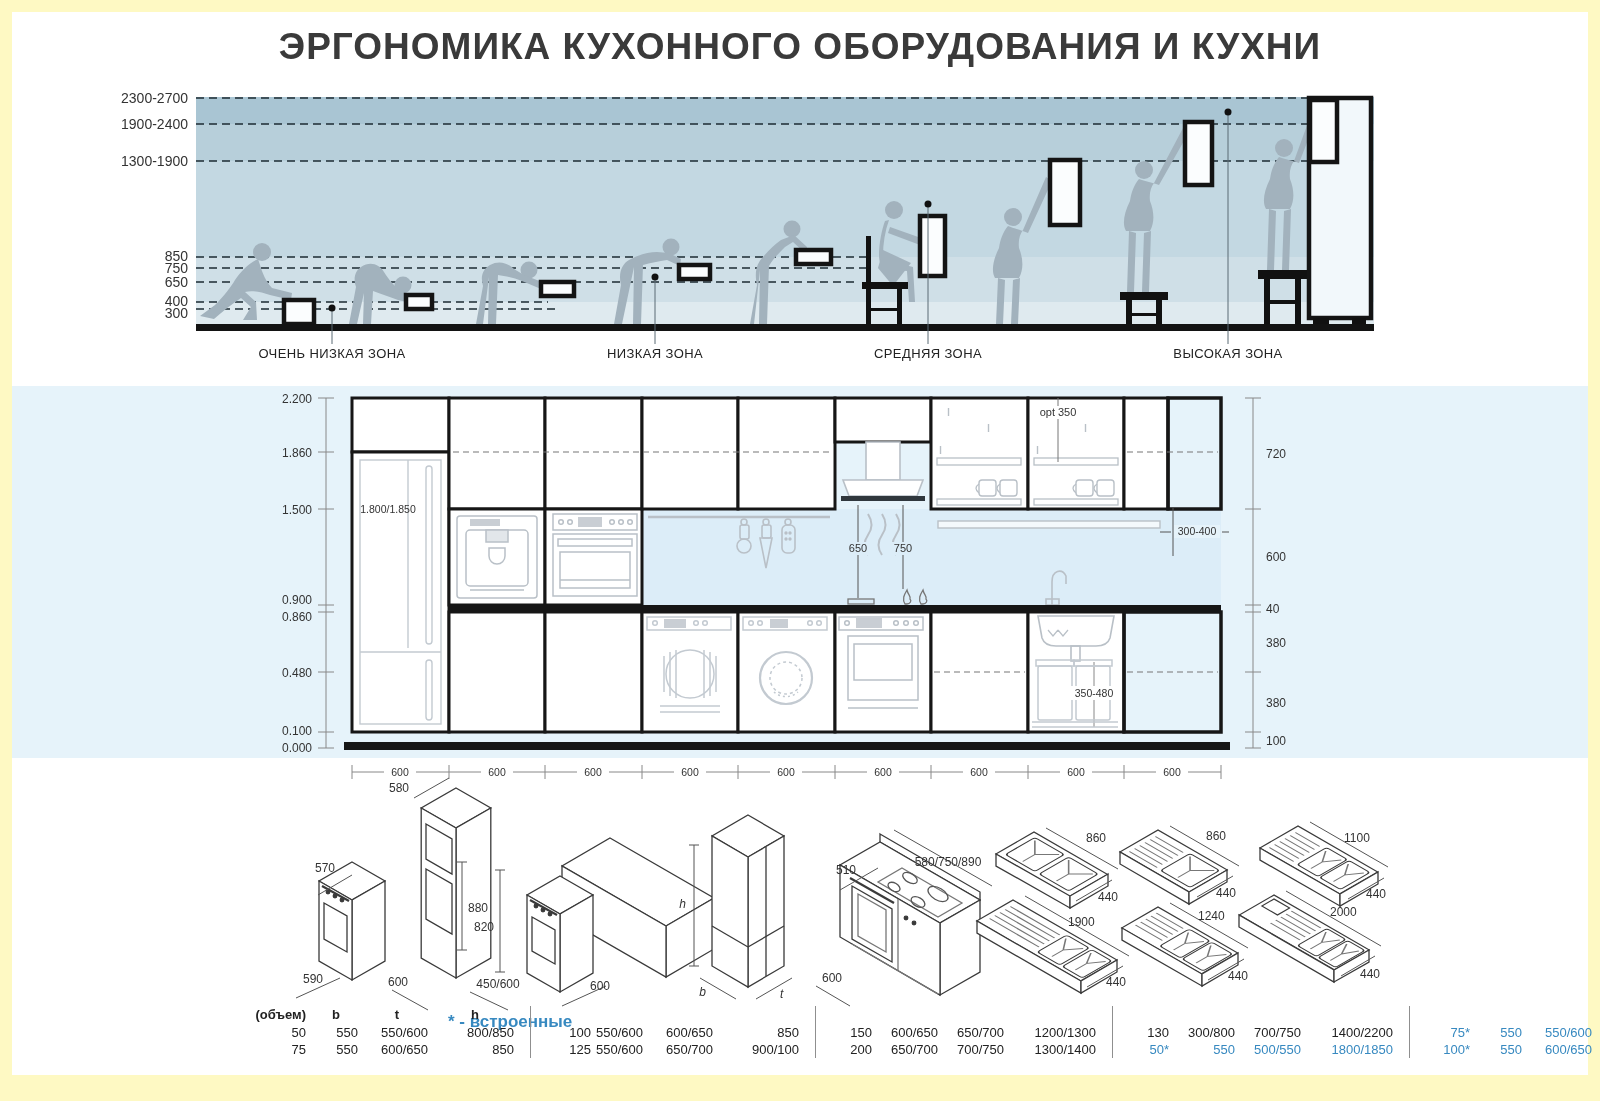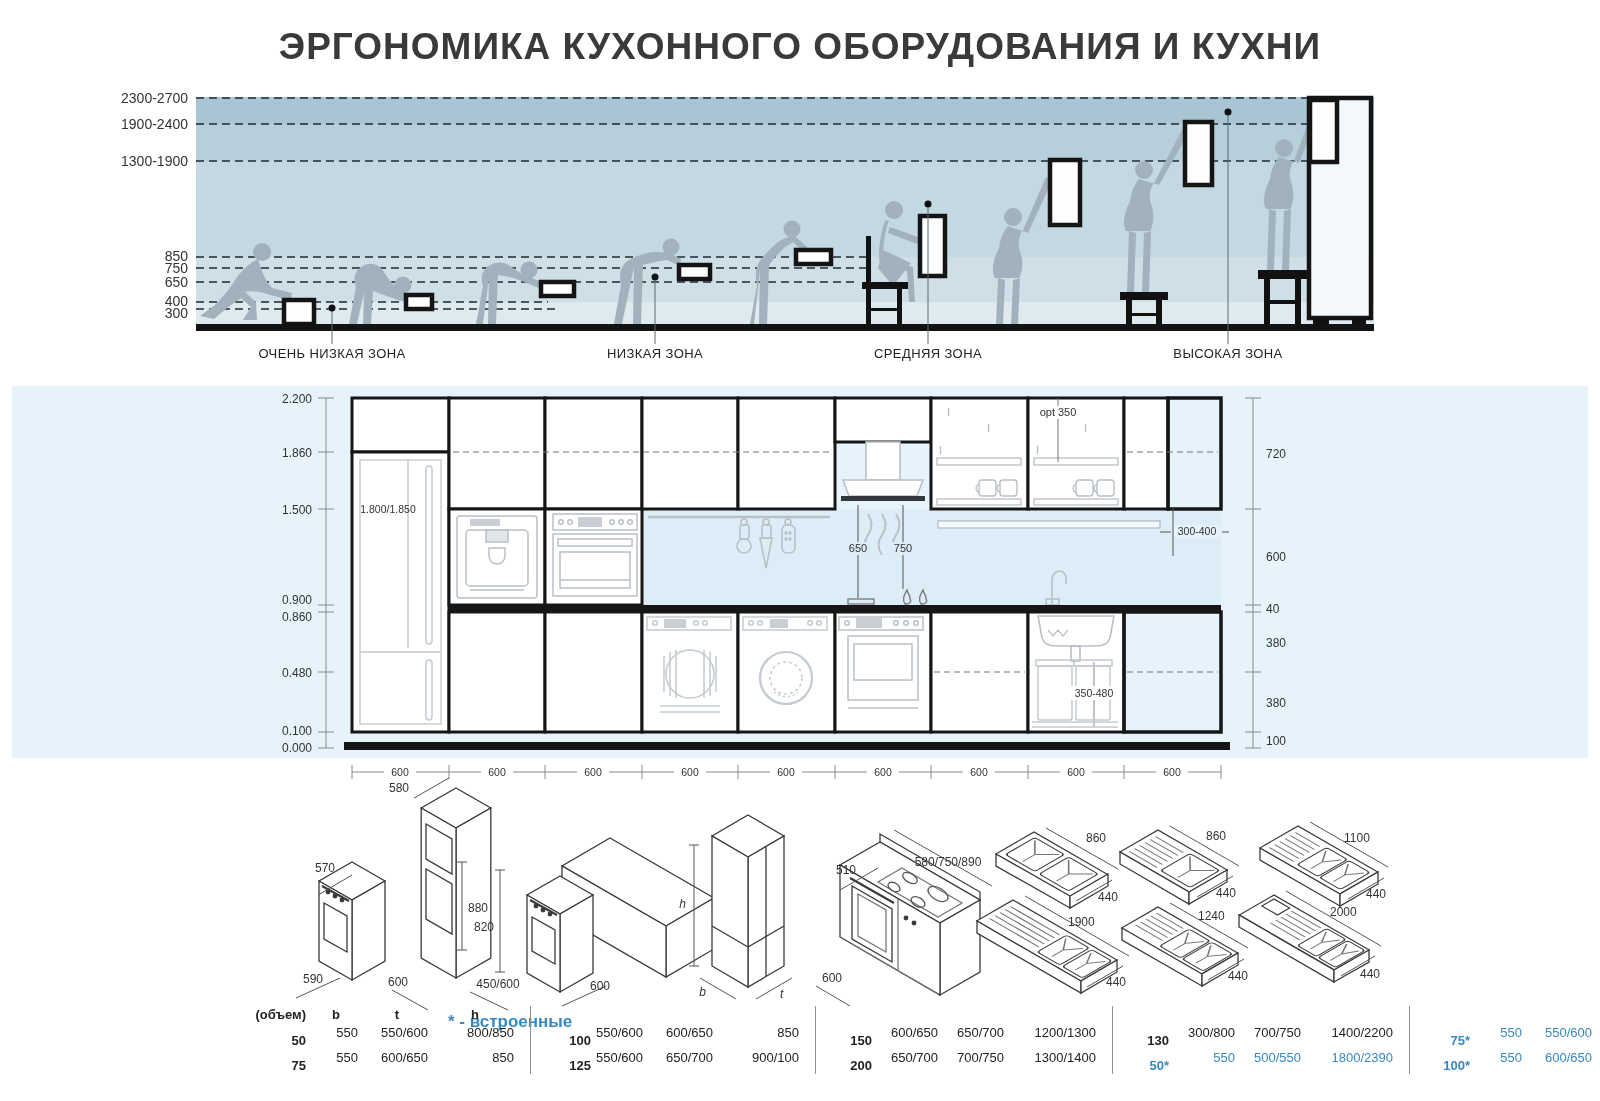--- a/index.html
+++ b/index.html
@@ -1,16 +1,16 @@
 <!DOCTYPE html>
 <html><head>
 <meta charset="utf-8">
 <style>
   html,body{margin:0;padding:0;background:#555;}
-  .stage{position:relative;width:1600px;height:1101px;background:#ffffff;overflow:hidden;
+  .stage{position:relative;width:1600px;height:1101px;background:#fef9c3;overflow:hidden;
          font-family:"Liberation Sans","DejaVu Sans",sans-serif;}
   .canvas{position:absolute;left:12px;top:12px;width:1576px;height:1063px;background:#ffffff;}
   .page-title{position:absolute;left:0;top:26px;width:1600px;text-align:center;
       font-size:37px;font-weight:700;letter-spacing:1px;color:#3a3a3a;}
   svg.draw{position:absolute;left:0;top:0;}
   text{font-family:"Liberation Sans","DejaVu Sans",sans-serif;}
   .hlabel{font-size:14px;fill:#333;}
   .zlabel{font-size:13px;fill:#222;letter-spacing:.4px;}
   .scale{font-size:12px;fill:#333;}
   .small{font-size:11px;fill:#333;}
@@ -19,21 +19,21 @@
   
   .table-wrap{position:absolute;left:262px;top:1006px;width:1260px;display:flex;color:#222;align-items:flex-end;}
   .tgroup{display:flex;flex-direction:column;}
   .tgroup+.tgroup{border-left:1px solid #8f8f8f;padding-left:16px;margin-left:16px;}
   .thead,.trow{display:grid;grid-template-columns:44px 44px 62px 78px;gap:8px;
       justify-items:end;font-size:13px;line-height:17px;}
   .g3 .thead,.g3 .trow,.g4 .thead,.g4 .trow{grid-template-columns:40px 58px 58px 84px;}
   .thead{height:18px;font-weight:700;}
   .thead .c{justify-self:center;}
   .thead .v{justify-self:end;}
-  .vol{font-weight:700;margin-top:8px;}
+  .vol{font-weight:400;}
   .blue, .blue .vol{color:#3789c0;}
   .note{position:absolute;left:448px;top:1012px;font-size:17px;font-weight:700;color:#3789c0;}
 </style>
 </head>
 <body>
 
 <div class="stage">
   <div class="canvas"></div>
   <div class="page-title">ЭРГОНОМИКА КУХОННОГО ОБОРУДОВАНИЯ И КУХНИ</div>
 
@@ -722,21 +722,21 @@
       <div class="trow">
         <span class="vol">130</span>
         <span>300/800</span>
         <span>700/750</span>
         <span>1400/2200</span>
       </div>
       <div class="trow blue">
         <span class="vol">50*</span>
         <span>550</span>
         <span>500/550</span>
-        <span>1800/2390</span>
+        <span>1800/1850</span>
       </div>
     </div>
     <div class="tgroup g5">
       <div class="thead"></div>
       <div class="trow blue">
         <span class="vol">75*</span>
         <span>550</span>
         <span>550/600</span>
 
       </div>

